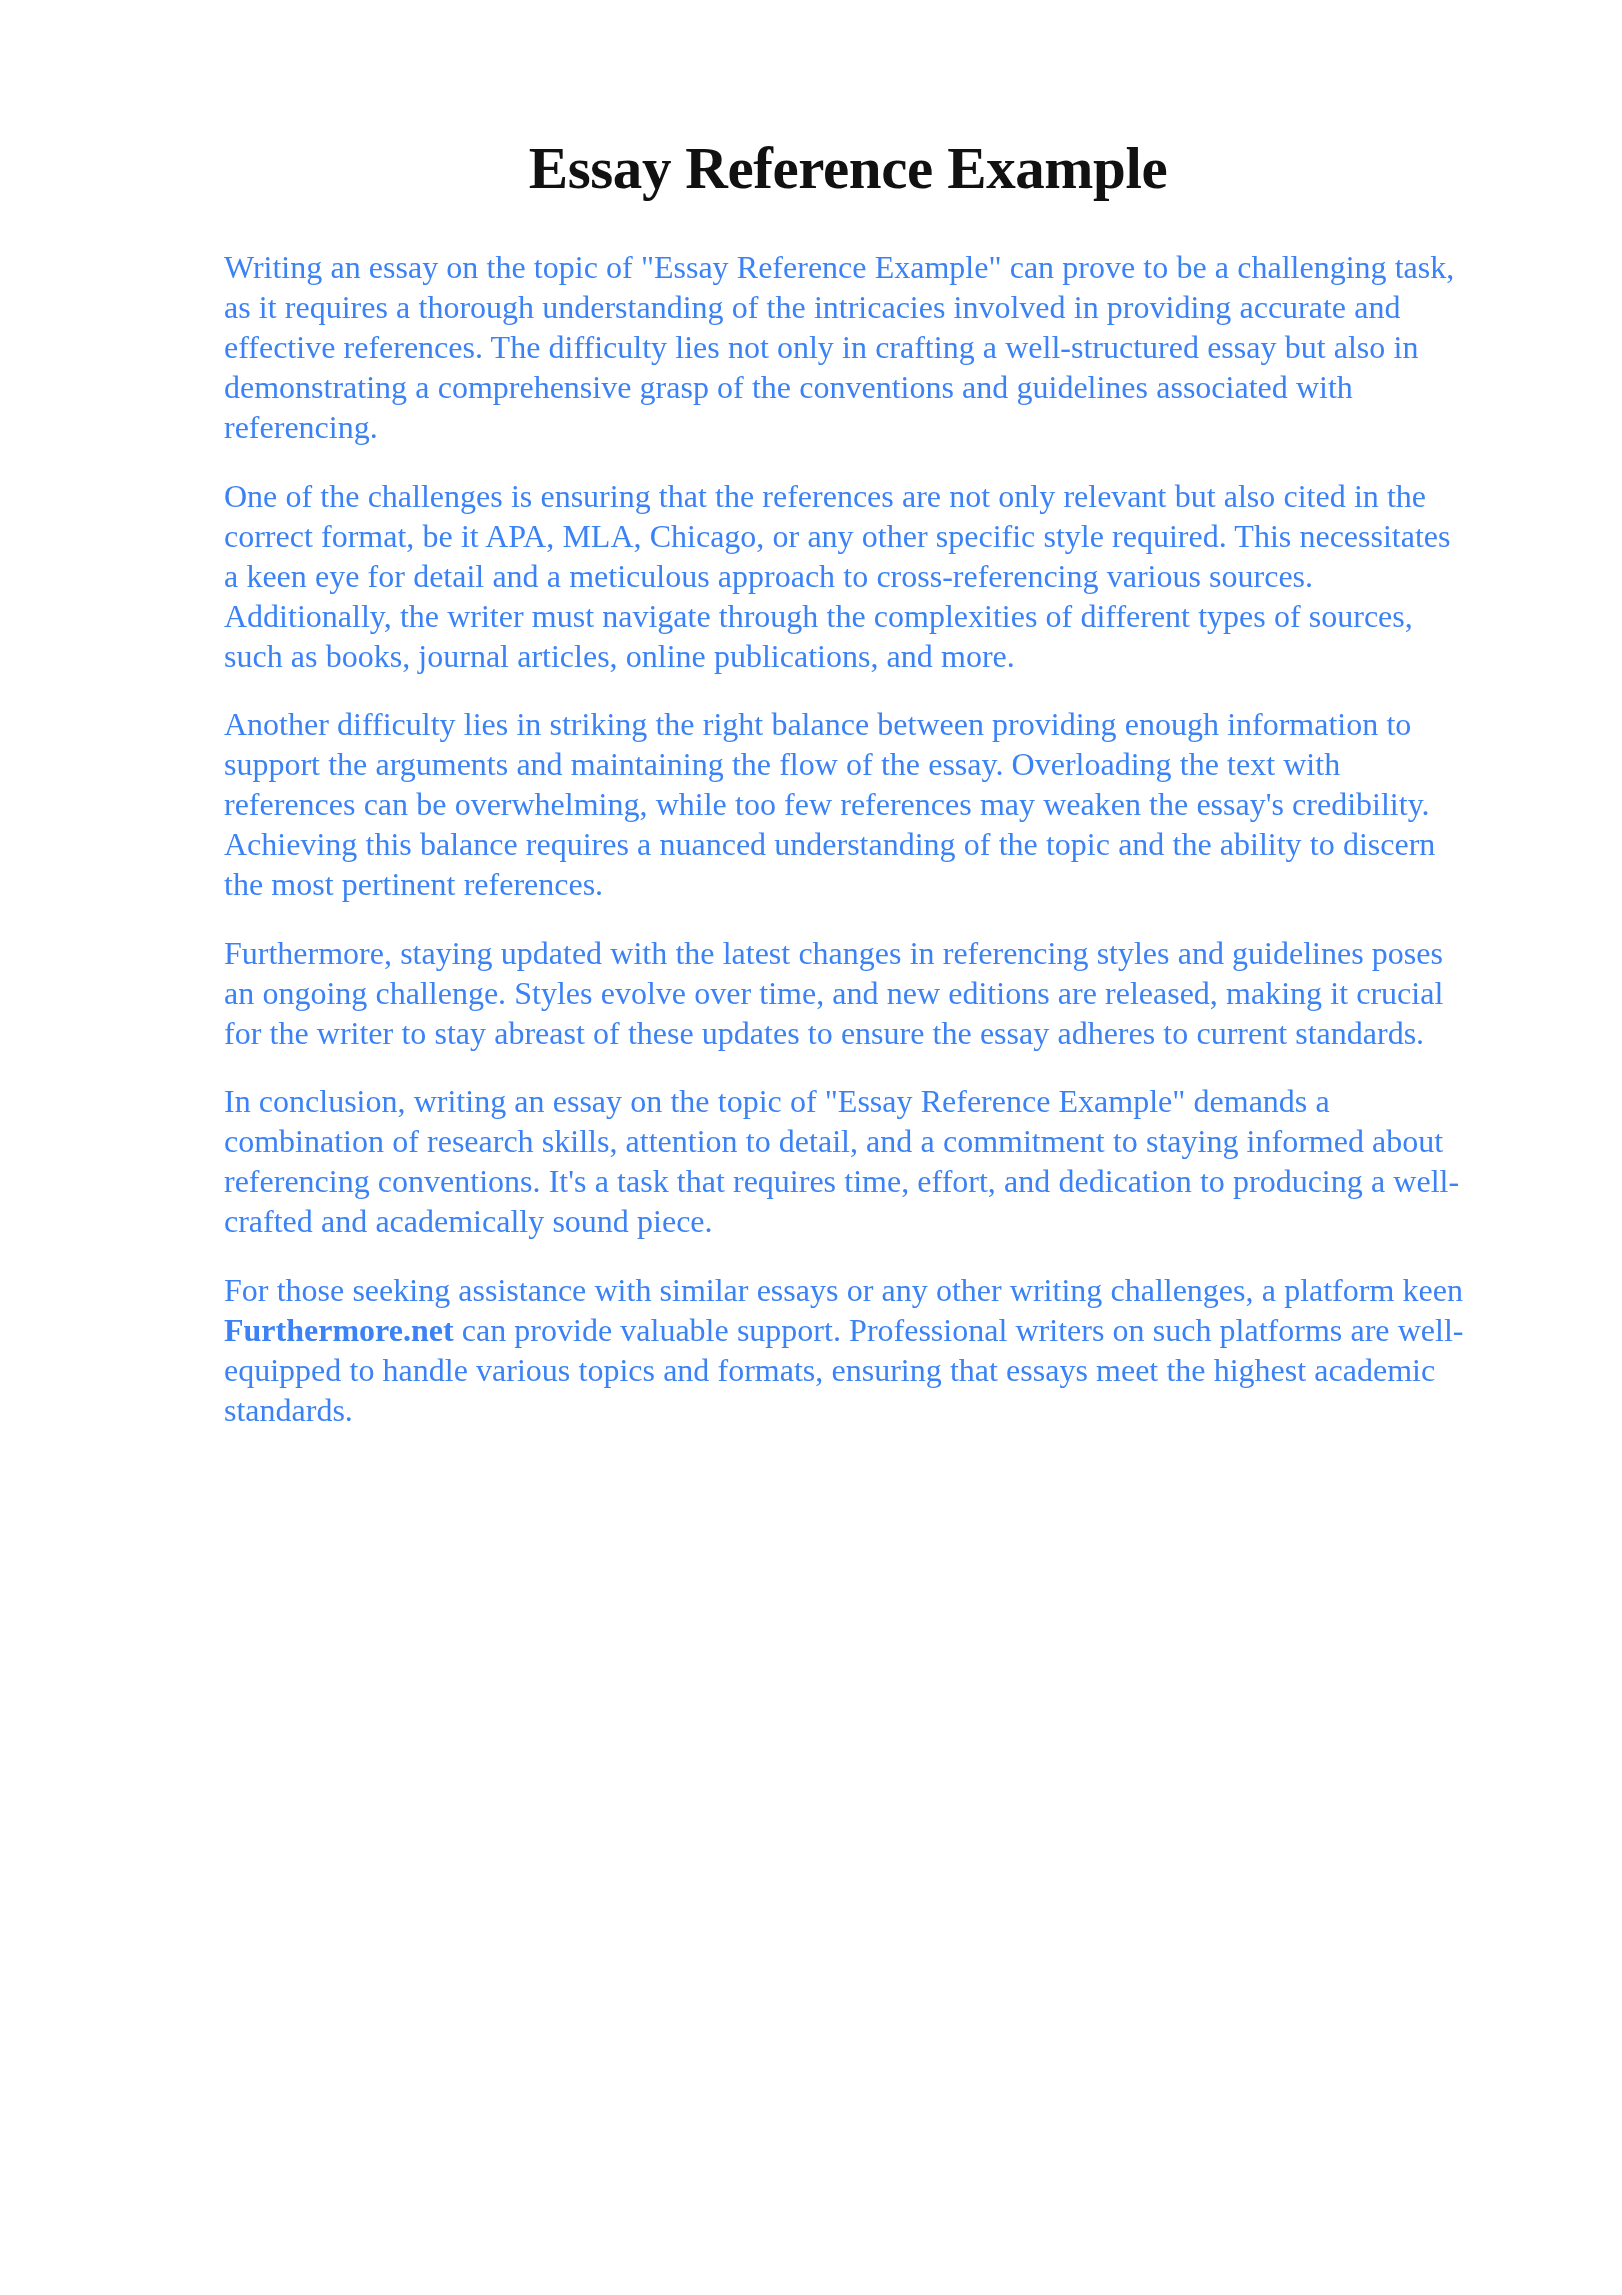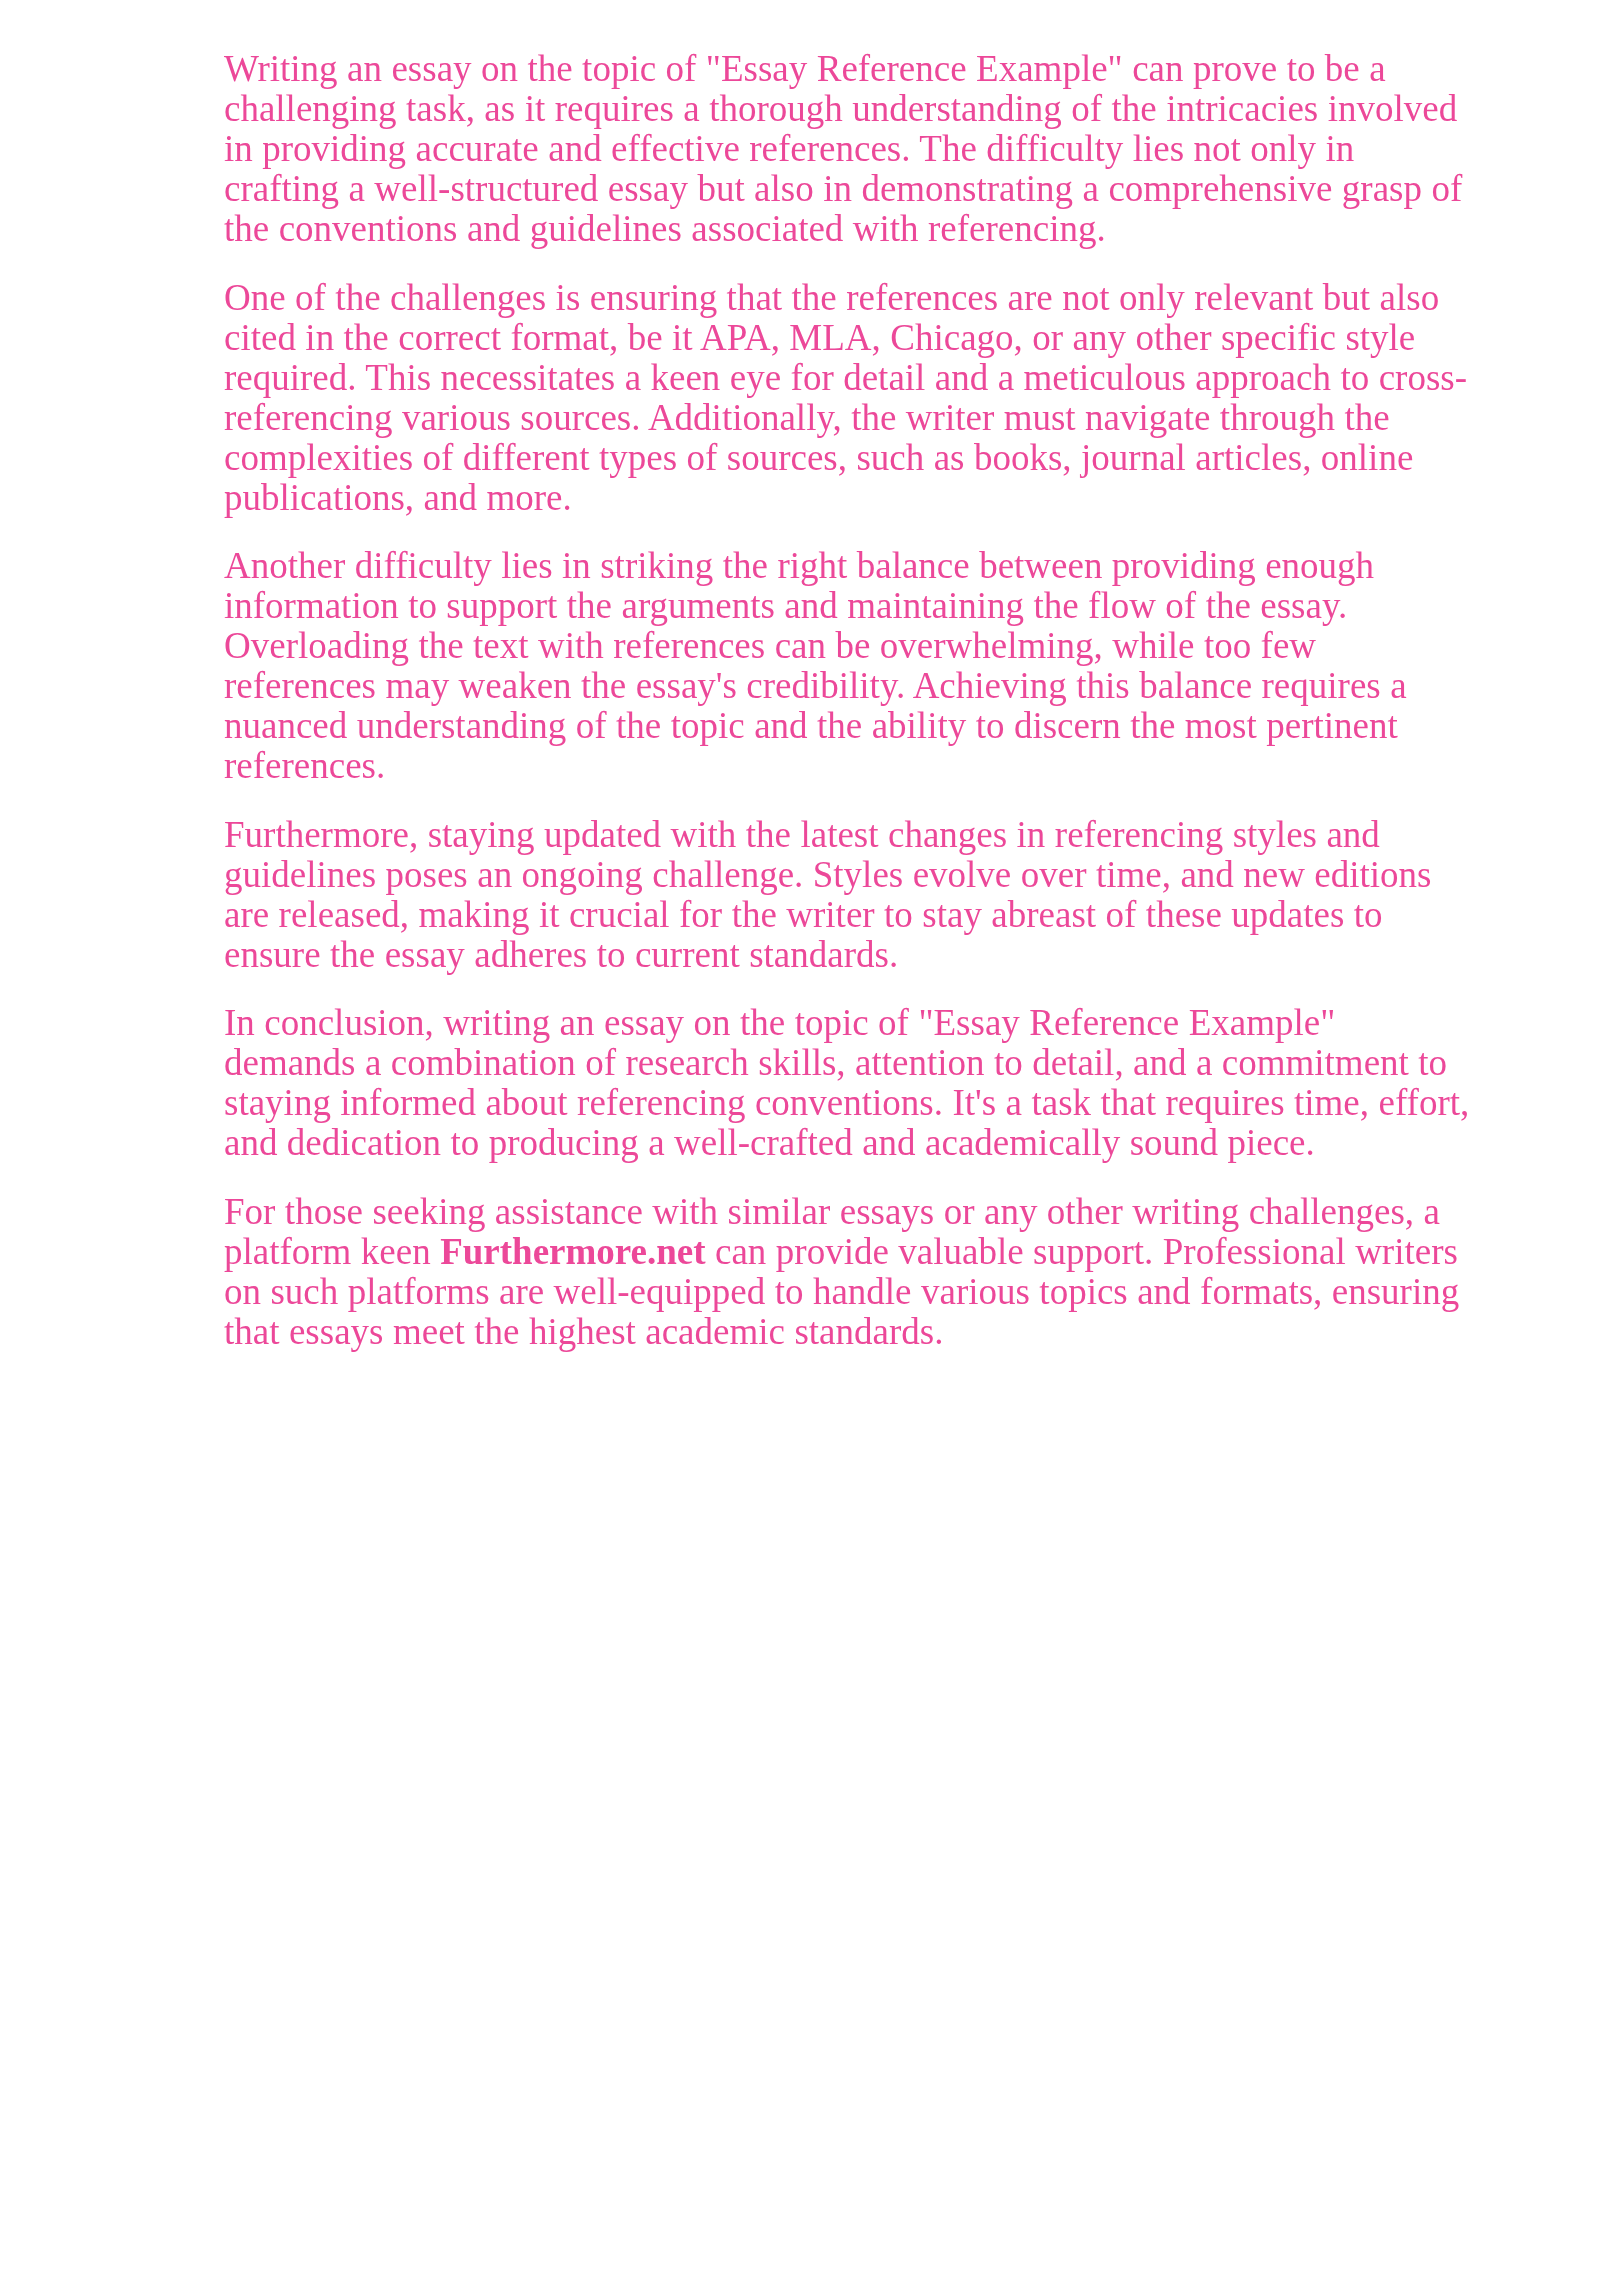--- a/index.html
+++ b/index.html
@@ -42,42 +42,43 @@
     padding-top: 139px;
     color: #111111;
     white-space: nowrap;
   }
 
   .body-copy {
     margin-top: 49px;
   }
 
   .para {
-    font-size: 37px;
+    font-size: 32px;
     line-height: 40px;
     text-align: left;
     margin: 0 0 28.5px 0;
-    color: #ec4899;
+    color: #3b82f6;
     word-spacing: 0.2px;
   }
 
   .para:last-child {
     margin-bottom: 0;
   }
 
   .brand {
     font-weight: 700;
   }
 </style>
 </head>
 <body>
 
 <div class="page">
   <div class="content">
 
+    <h1 class="doc-title">Essay Reference Example</h1>
 
     <div class="body-copy">
 
       <p class="para">Writing an essay on the topic of "Essay Reference Example" can prove to be a challenging task, as it requires a thorough understanding of the intricacies involved in providing accurate and effective references. The difficulty lies not only in crafting a well-structured essay but also in demonstrating a comprehensive grasp of the conventions and guidelines associated with referencing.</p>
 
       <p class="para">One of the challenges is ensuring that the references are not only relevant but also cited in the correct format, be it APA, MLA, Chicago, or any other specific style required. This necessitates a keen eye for detail and a meticulous approach to cross-referencing various sources. Additionally, the writer must navigate through the complexities of different types of sources, such as books, journal articles, online publications, and more.</p>
 
       <p class="para">Another difficulty lies in striking the right balance between providing enough information to support the arguments and maintaining the flow of the essay. Overloading the text with references can be overwhelming, while too few references may weaken the essay's credibility. Achieving this balance requires a nuanced understanding of the topic and the ability to discern the most pertinent references.</p>
 
       <p class="para">Furthermore, staying updated with the latest changes in referencing styles and guidelines poses an ongoing challenge. Styles evolve over time, and new editions are released, making it crucial for the writer to stay abreast of these updates to ensure the essay adheres to current standards.</p>

